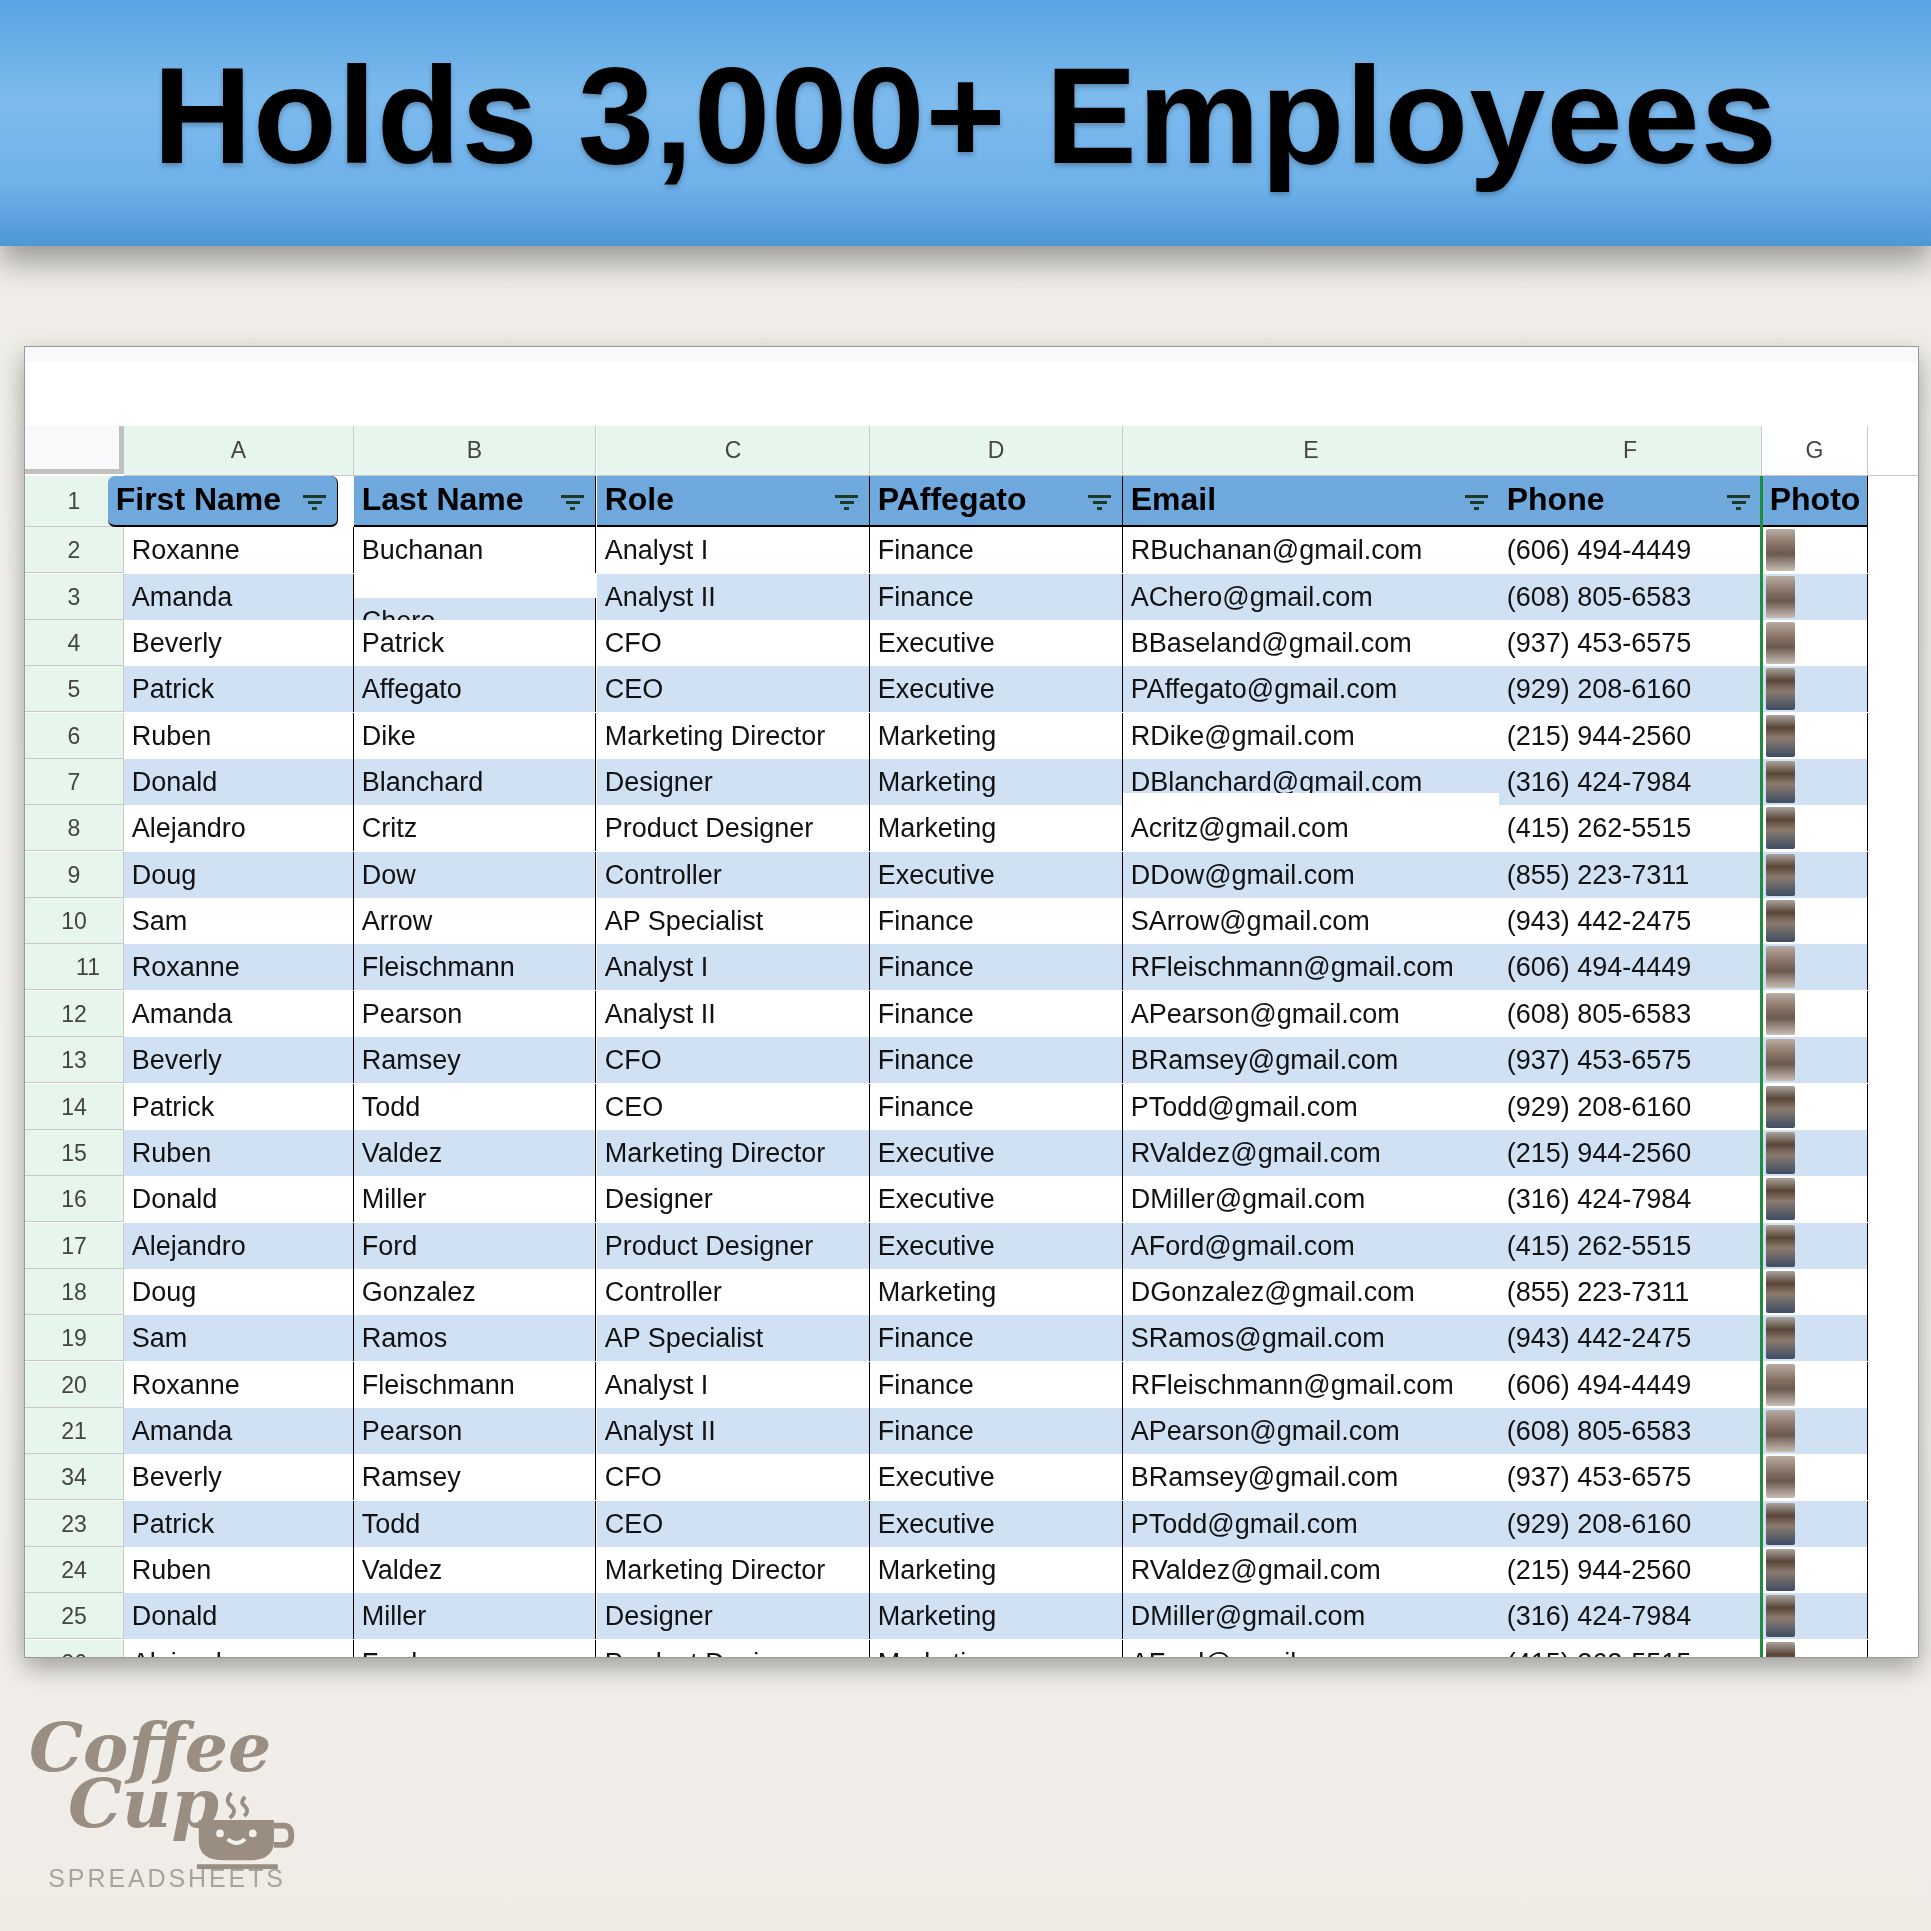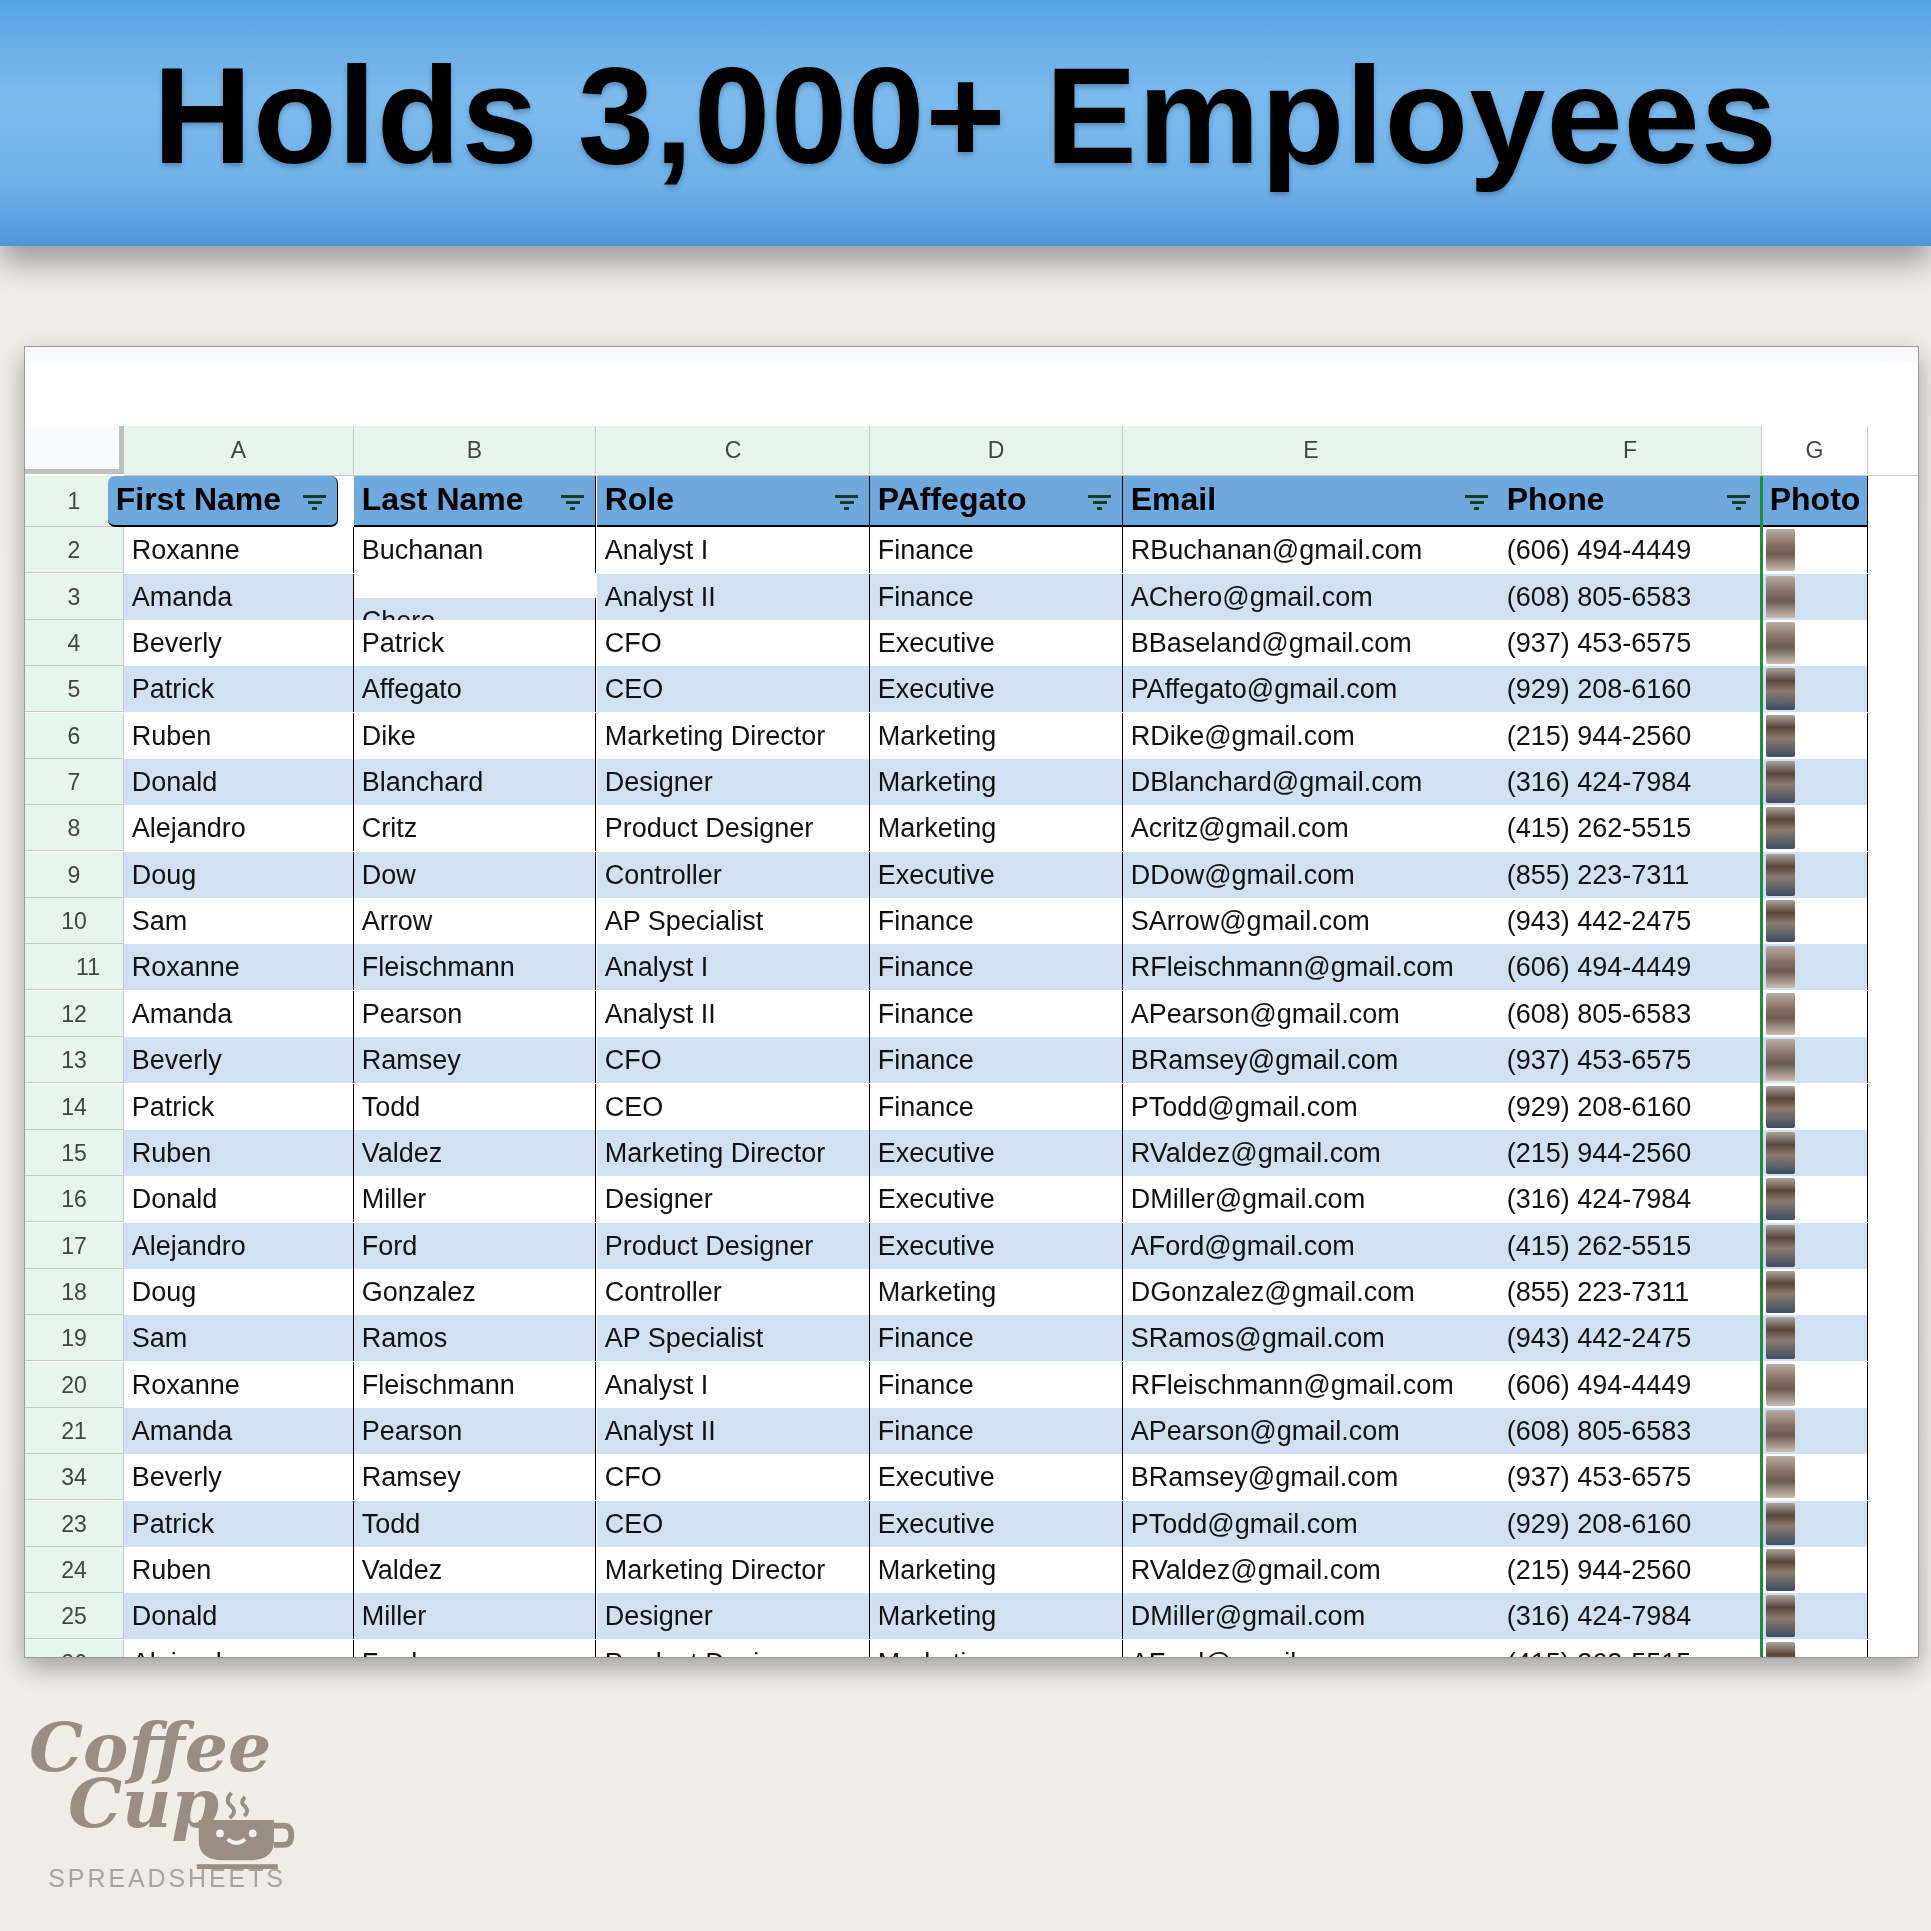--- a/index.html
+++ b/index.html
@@ -186,21 +186,21 @@
       <div class="cell row-odd" style="left: 1098px; top: 287px; width: 377px; height: 46px; line-height: 46px;">RDike@gmail.com</div>
       <div class="cell row-odd" style="left: 1474px; top: 287px; width: 263px; height: 46px; line-height: 46px;">(215) 944-2560</div>
       <div class="cell row-odd" style="left: 1737px; top: 287px; width: 106px; height: 46px; line-height: 46px;">
         <div class="photo m"></div>
       </div>
       <div class="rownum" style="top: 333px; height: 46px; line-height: 46px;">7</div>
       <div class="cell row-even" style="left: 99px; top: 333px; width: 230px; height: 46px; line-height: 46px;">Donald</div>
       <div class="cell row-even" style="left: 329px; top: 333px; width: 242px; height: 46px; line-height: 46px;">Blanchard</div>
       <div class="cell row-even" style="left: 572px; top: 333px; width: 273px; height: 46px; line-height: 46px;">Designer</div>
       <div class="cell row-even" style="left: 845px; top: 333px; width: 253px; height: 46px; line-height: 46px;">Marketing</div>
-      <div class="cell row-even" style="left: 1098px; top: 333px; width: 377px; height: 46px; line-height: 46px;">DBlanchard@gmail.com</div>
+      <div class="cell row-even" style="left: 1098px; top: 333px; width: 377px; height: 34px; line-height: 46px;">DBlanchard@gmail.com</div>
       <div class="cell row-even" style="left: 1474px; top: 333px; width: 263px; height: 46px; line-height: 46px;">(316) 424-7984</div>
       <div class="cell row-even" style="left: 1737px; top: 333px; width: 106px; height: 46px; line-height: 46px;">
         <div class="photo m"></div>
       </div>
       <div class="rownum" style="top: 379px; height: 46px; line-height: 46px;">8</div>
       <div class="cell row-odd" style="left: 99px; top: 379px; width: 230px; height: 46px; line-height: 46px;">Alejandro</div>
       <div class="cell row-odd" style="left: 329px; top: 379px; width: 242px; height: 46px; line-height: 46px;">Critz</div>
       <div class="cell row-odd" style="left: 572px; top: 379px; width: 273px; height: 46px; line-height: 46px;">Product Designer</div>
       <div class="cell row-odd" style="left: 845px; top: 379px; width: 253px; height: 46px; line-height: 46px;">Marketing</div>
       <div class="cell row-odd" style="left: 1098px; top: 379px; width: 377px; height: 46px; line-height: 46px;">Acritz@gmail.com</div>

